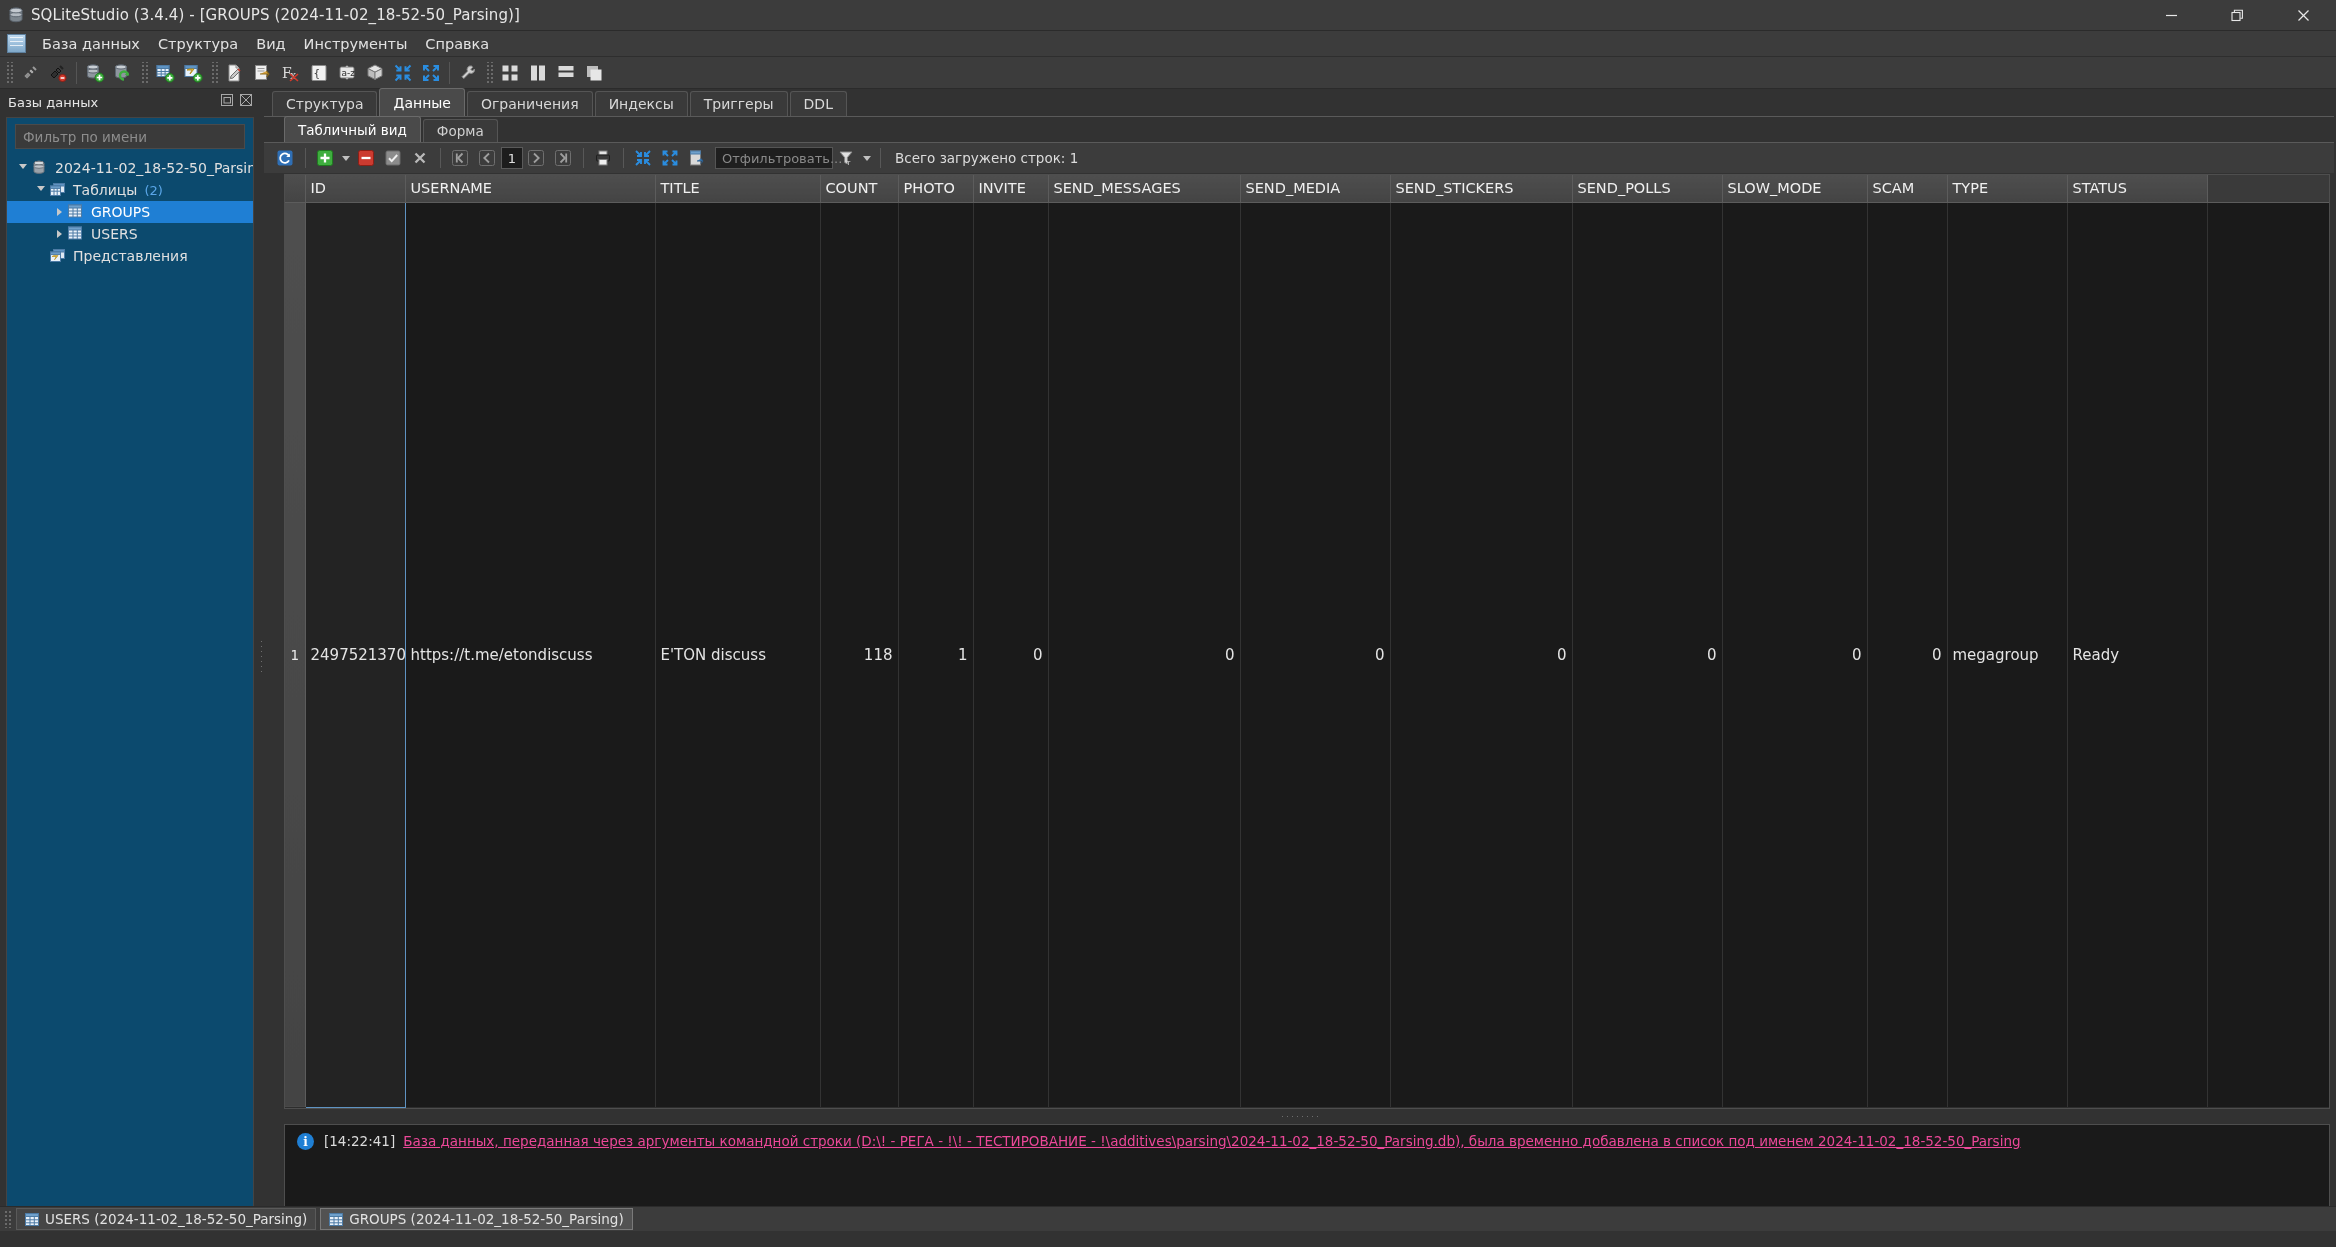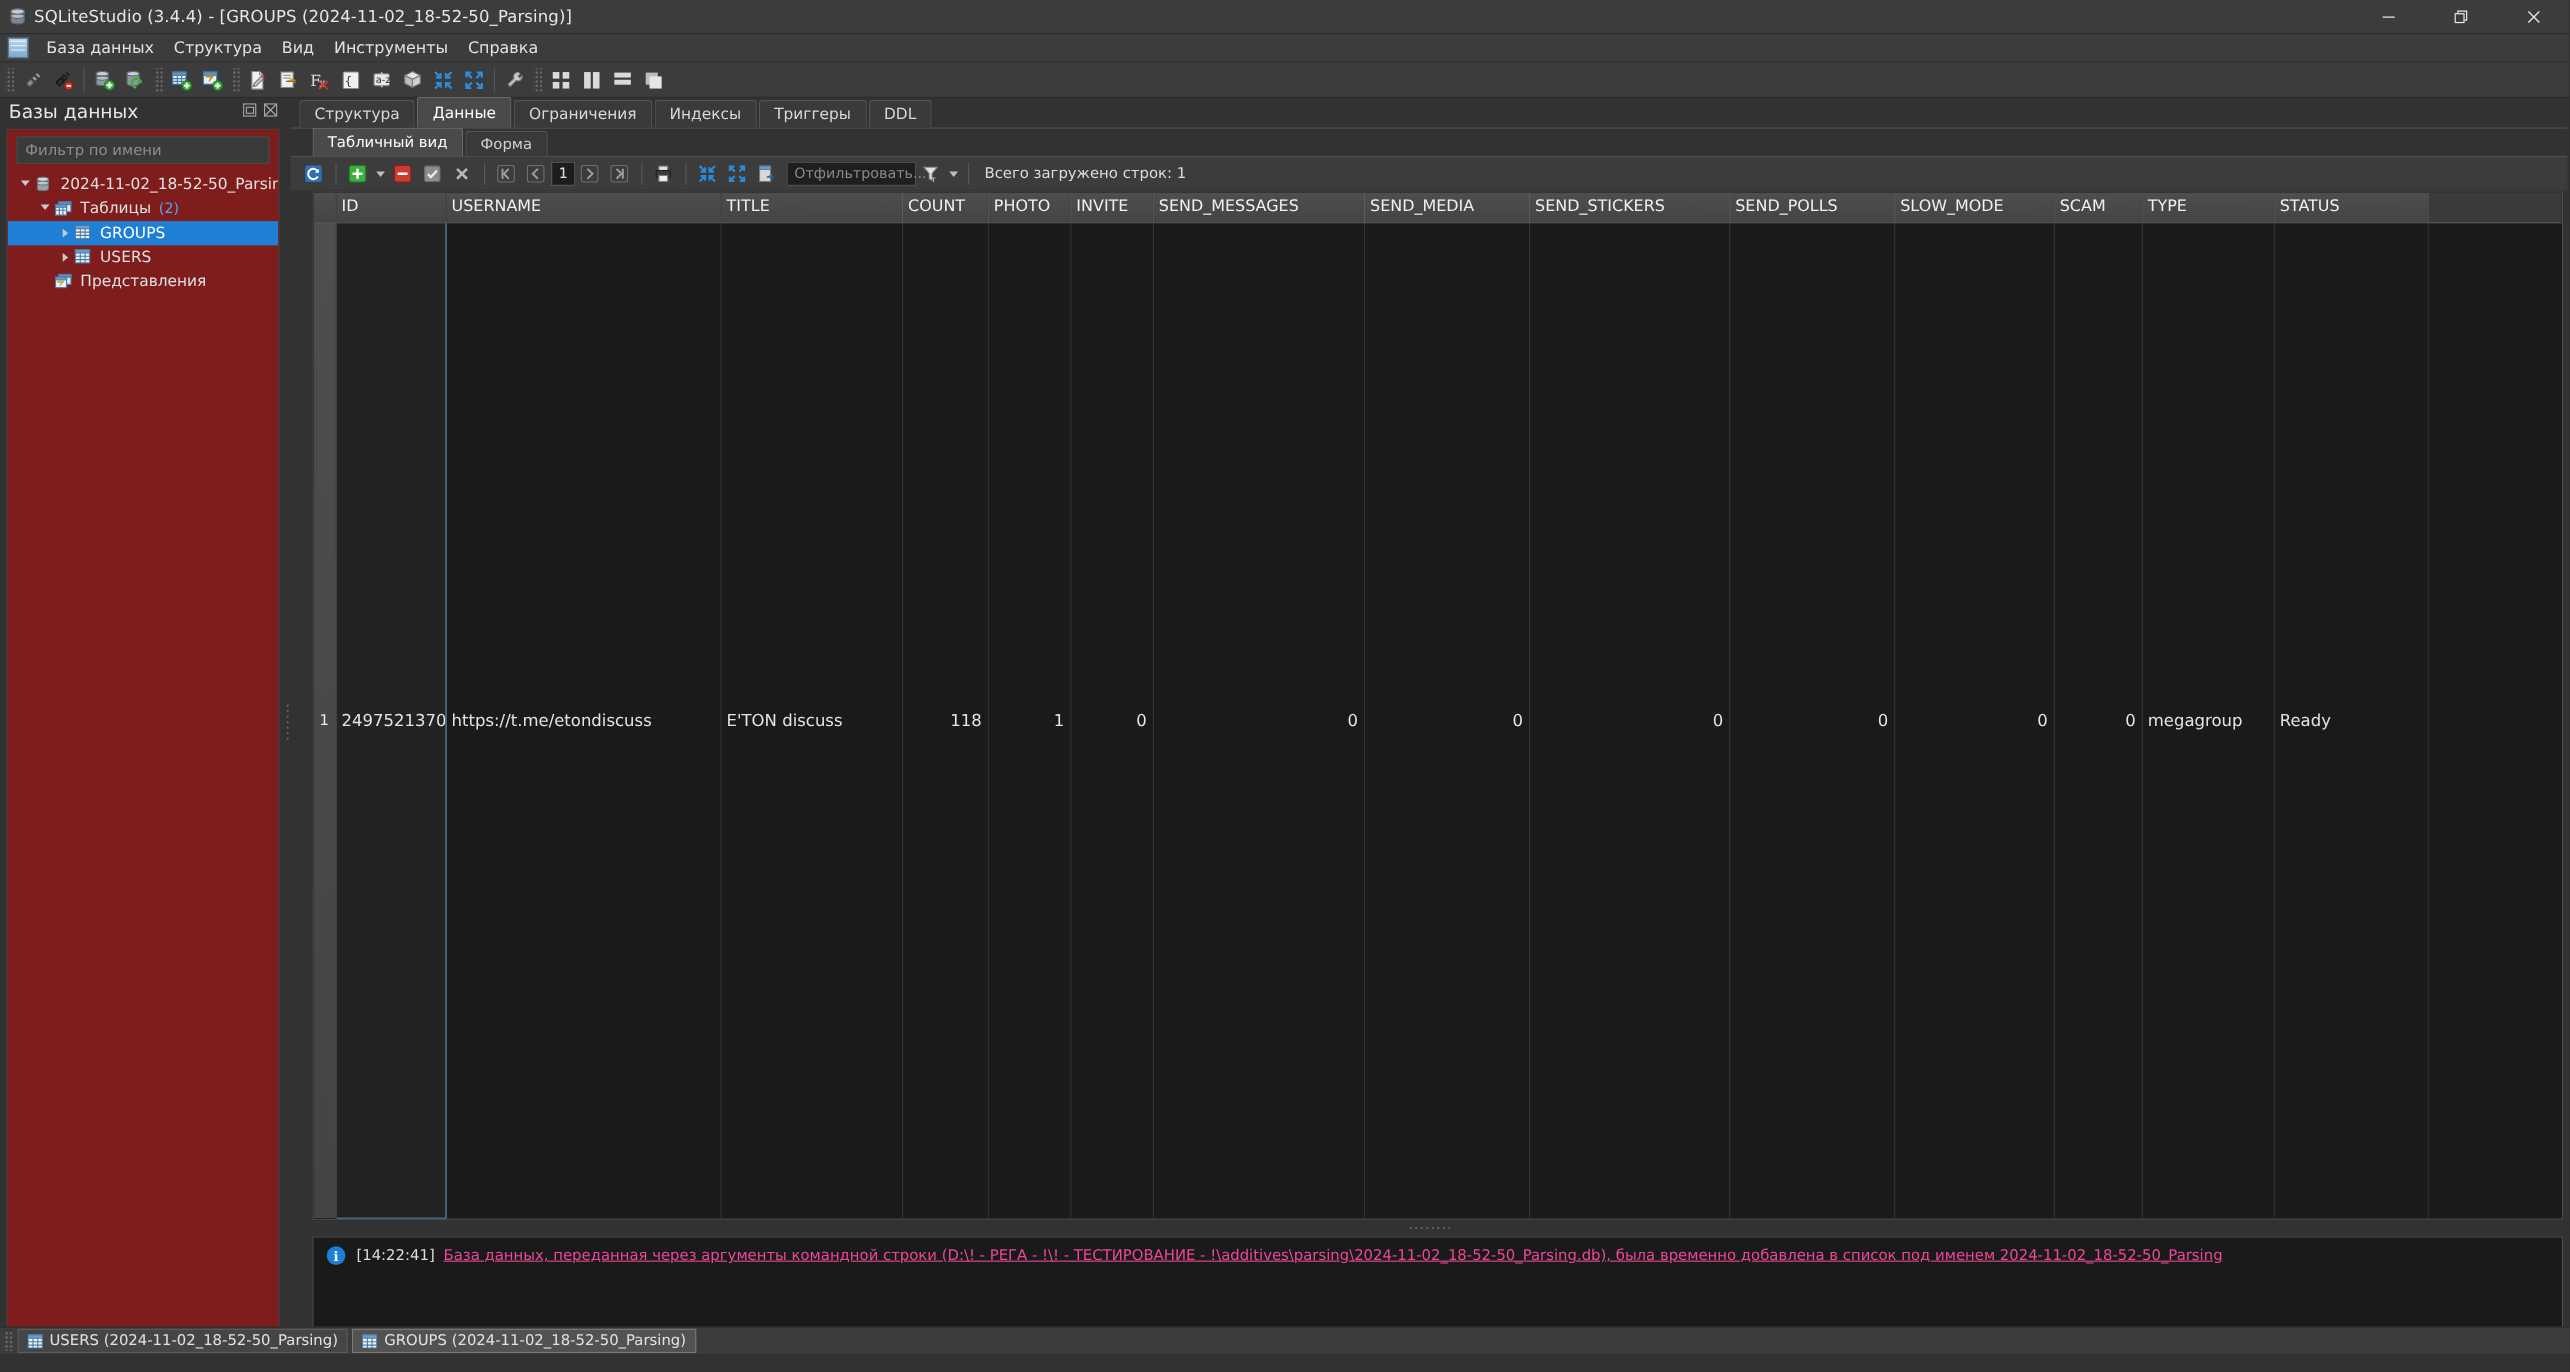--- a/index.html
+++ b/index.html
@@ -107,30 +107,30 @@
   .dock {
     width: 258px;
     background: #323232;
     display: flex; flex-direction: column;
     flex: 0 0 auto;
   }
   .dock-title {
     height: 26px;
     display: flex; align-items: center;
     padding-left: 8px;
-    font-size: 17px;
+    font-size: 13px;
     color: #e6e6e6;
     position: relative;
   }
   .dock-title-btns { position:absolute; right:4px; top:3px; display:flex; gap:3px;}
   .dock-tbtn { width:16px; height:16px; display:flex; align-items:center; justify-content:center; }
   .dock-body {
     flex: 1 1 auto;
     margin: 2px 4px 2px 6px;
-    background: #7f1d1d;
+    background: #0c4a6e;
     border: 1px solid #444;
     display: flex; flex-direction: column;
     overflow: hidden;
   }
   .filter-input {
     height: 25px;
     margin: 6px 8px 6px 8px;
     background: #3a3a3a;
     border: 1px solid #4a4a4a;
     display: flex; align-items: center;

